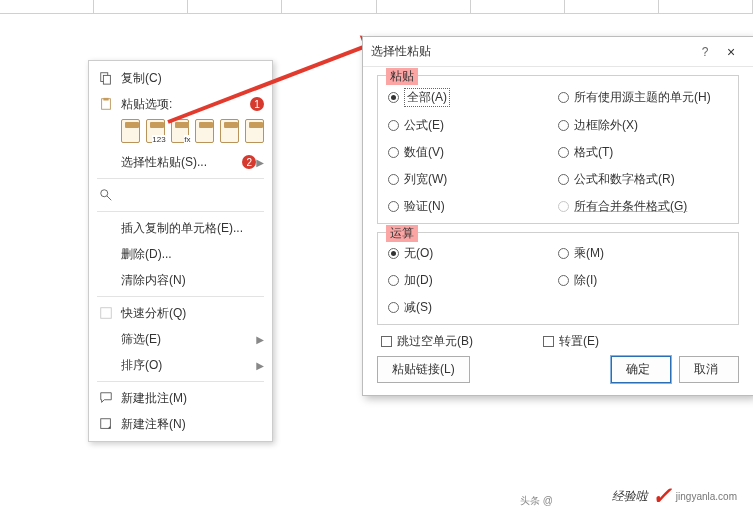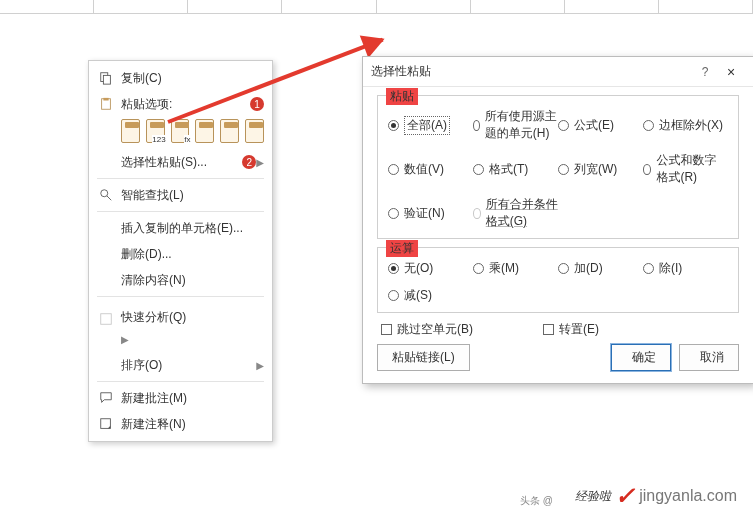--- a/index.html
+++ b/index.html
@@ -1,54 +1,54 @@
 <!DOCTYPE html>
 <html><head>
 <meta charset="utf-8">
 <style>
 *{box-sizing:border-box;font-family:"Microsoft YaHei",Arial,sans-serif;font-size:12px;color:#333;}
 body{margin:0;background:#fff;position:relative;width:753px;height:514px;overflow:hidden;}
 .cells{position:absolute;top:0;left:0;right:0;height:14px;display:flex;}
 .cell{flex:1;border-right:1px solid #d0d0d0;border-bottom:1px solid #d0d0d0;height:14px;}
 .ctx{position:absolute;left:88px;top:60px;width:185px;background:#fff;border:1px solid #ccc;box-shadow:2px 2px 6px rgba(0,0,0,.2);padding:4px 0;}
 .ctx .row{display:flex;align-items:center;height:26px;padding:0 8px;position:relative;}
-.ctx .row.disabled{color:#b8b8b8;align-items:flex-end;}
+.ctx .row.disabled{color:#b8b8b8;}
 .ctx .ic{width:18px;display:flex;justify-content:center;margin-right:6px;color:#555;}
 .ctx .ic svg{width:14px;height:14px;}
 .ctx .lbl{flex:1;}
 .ctx .sep{height:1px;background:#e3e3e3;margin:3px 8px;}
 .badge{display:inline-flex;width:14px;height:14px;border-radius:50%;background:#d63a2f;color:#fff;font-size:10px;align-items:center;justify-content:center;margin-left:4px;}
 .paste-icons{display:flex;gap:6px;padding:2px 8px 6px 32px;}
 .pi{width:22px;height:24px;border:1px solid #b8935a;border-radius:2px;position:relative;background:#fdf5e6;}
 .pi::before{content:"";position:absolute;top:2px;left:3px;width:14px;height:6px;background:#c79b5a;border-radius:1px;}
 .pi .tag{position:absolute;bottom:-2px;right:-2px;font-size:8px;background:#fff;}
 .arrow{position:absolute;width:230px;height:4px;background:#e33a2e;top:120px;left:168px;transform:rotate(-21deg);transform-origin:left center;}
 .arrow::after{content:"";position:absolute;right:-2px;top:-10px;border-left:22px solid #e33a2e;border-top:12px solid transparent;border-bottom:12px solid transparent;}
-.dlg{position:absolute;left:362px;top:56px;width:392px;background:#fff;border:1px solid #bcbcbc;box-shadow:3px 3px 8px rgba(0,0,0,.25);}
+.dlg{position:absolute;left:362px;top:36px;width:392px;background:#fff;border:1px solid #bcbcbc;box-shadow:3px 3px 8px rgba(0,0,0,.25);}
 .dlg .title{display:flex;align-items:center;height:30px;padding:0 8px;border-bottom:1px solid #e6e6e6;}
 .dlg .title .t{flex:1;font-size:12px;}
 .dlg .title .q{width:24px;text-align:center;color:#666;}
 .dlg .title .x{width:28px;text-align:center;font-size:14px;color:#333;}
 .dlg .body{padding:8px 14px 12px 14px;}
 .grp{border:1px solid #cfcfcf;margin-bottom:8px;position:relative;padding:12px 10px 8px 10px;}
-.grp .gl{position:absolute;top:-8px;left:8px;background:#ef4444;padding:0 4px;}
-.opts{display:grid;grid-template-columns:1fr 1fr 1fr 1fr;row-gap:10px;}
+.grp .gl{position:absolute;top:-8px;left:8px;background:#fca5a5;padding:0 4px;}
+.opts{display:grid;grid-template-columns:1fr 1fr;row-gap:10px;}
 .opt{display:flex;align-items:center;gap:5px;}
 .opt.disabled{color:#b8b8b8;text-decoration:underline;}
 .r{width:11px;height:11px;border:1px solid #666;border-radius:50%;display:inline-flex;align-items:center;justify-content:center;}
 .r.sel::after{content:"";width:5px;height:5px;background:#333;border-radius:50%;}
 .opt.disabled .r{border-color:#c7c7c7;}
 .cb{width:11px;height:11px;border:1px solid #666;display:inline-block;}
 .checks{display:flex;gap:70px;margin:2px 4px;}
 .btns{display:flex;gap:8px;justify-content:flex-end;margin-top:6px;}
-.btn{border:1px solid #adadad;background:#fdfdfd;padding:4px 14px;min-width:60px;text-align:right;}
+.btn{border:1px solid #adadad;background:#fdfdfd;padding:4px 14px;min-width:60px;text-align:left;}
 .btn.left{margin-right:auto;}
 .btn.primary{border:1px solid #2a6fb5;outline:1px solid #8ab4e0;}
 .wm{position:absolute;right:16px;bottom:4px;font-size:18px;font-style:italic;color:#444;text-shadow:1px 1px 0 #fff;display:flex;align-items:center;gap:4px;}
-.wm .sm{font-size:16px;color:#777;font-style:normal;text-align:center;}
+.wm .sm{font-size:10px;color:#777;font-style:normal;text-align:center;}
 .wm .chk{color:#d62c20;font-size:24px;font-weight:bold;}
 .tt{position:absolute;bottom:6px;left:520px;font-size:10px;color:#888;}
 .chev{font-size:10px;color:#888;}
 </style>
 </head>
 <body>
 
 <div class="cells">
   <div class="cell"></div>
     <div class="cell"></div>
@@ -99,21 +99,20 @@
     <span class="chev">▶</span>
   </div>
   <div class="sep"></div>
   <div class="row">
     <span class="ic">
         <svg viewBox="0 0 16 16">
           <circle cx="6" cy="6" r="4" fill="none" stroke="#555"></circle>
           <path d="M9 9l5 5" stroke="#555"></path>
         </svg>
       </span>
-    <span class="lbl">智能查找(L)</span>
   </div>
   <div class="sep"></div>
   <div class="row">
     <span class="ic"></span>
     <span class="lbl">插入复制的单元格(E)...</span>
   </div>
   <div class="row">
     <span class="ic"></span>
     <span class="lbl">删除(D)...</span>
   </div>
@@ -125,20 +124,21 @@
   <div class="row disabled">
     <span class="ic">
         <svg viewBox="0 0 16 16">
           <rect x="2" y="2" width="12" height="12" fill="none" stroke="#c7c7c7"></rect>
         </svg>
       </span>
     <span class="lbl">快速分析(Q)</span>
   </div>
   <div class="row">
     <span class="ic"></span>
+    <span class="lbl">筛选(E)</span>
     <span class="chev">▶</span>
   </div>
   <div class="row">
     <span class="ic"></span>
     <span class="lbl">排序(O)</span>
     <span class="chev">▶</span>
   </div>
   <div class="sep"></div>
   <div class="row">
     <span class="ic">

